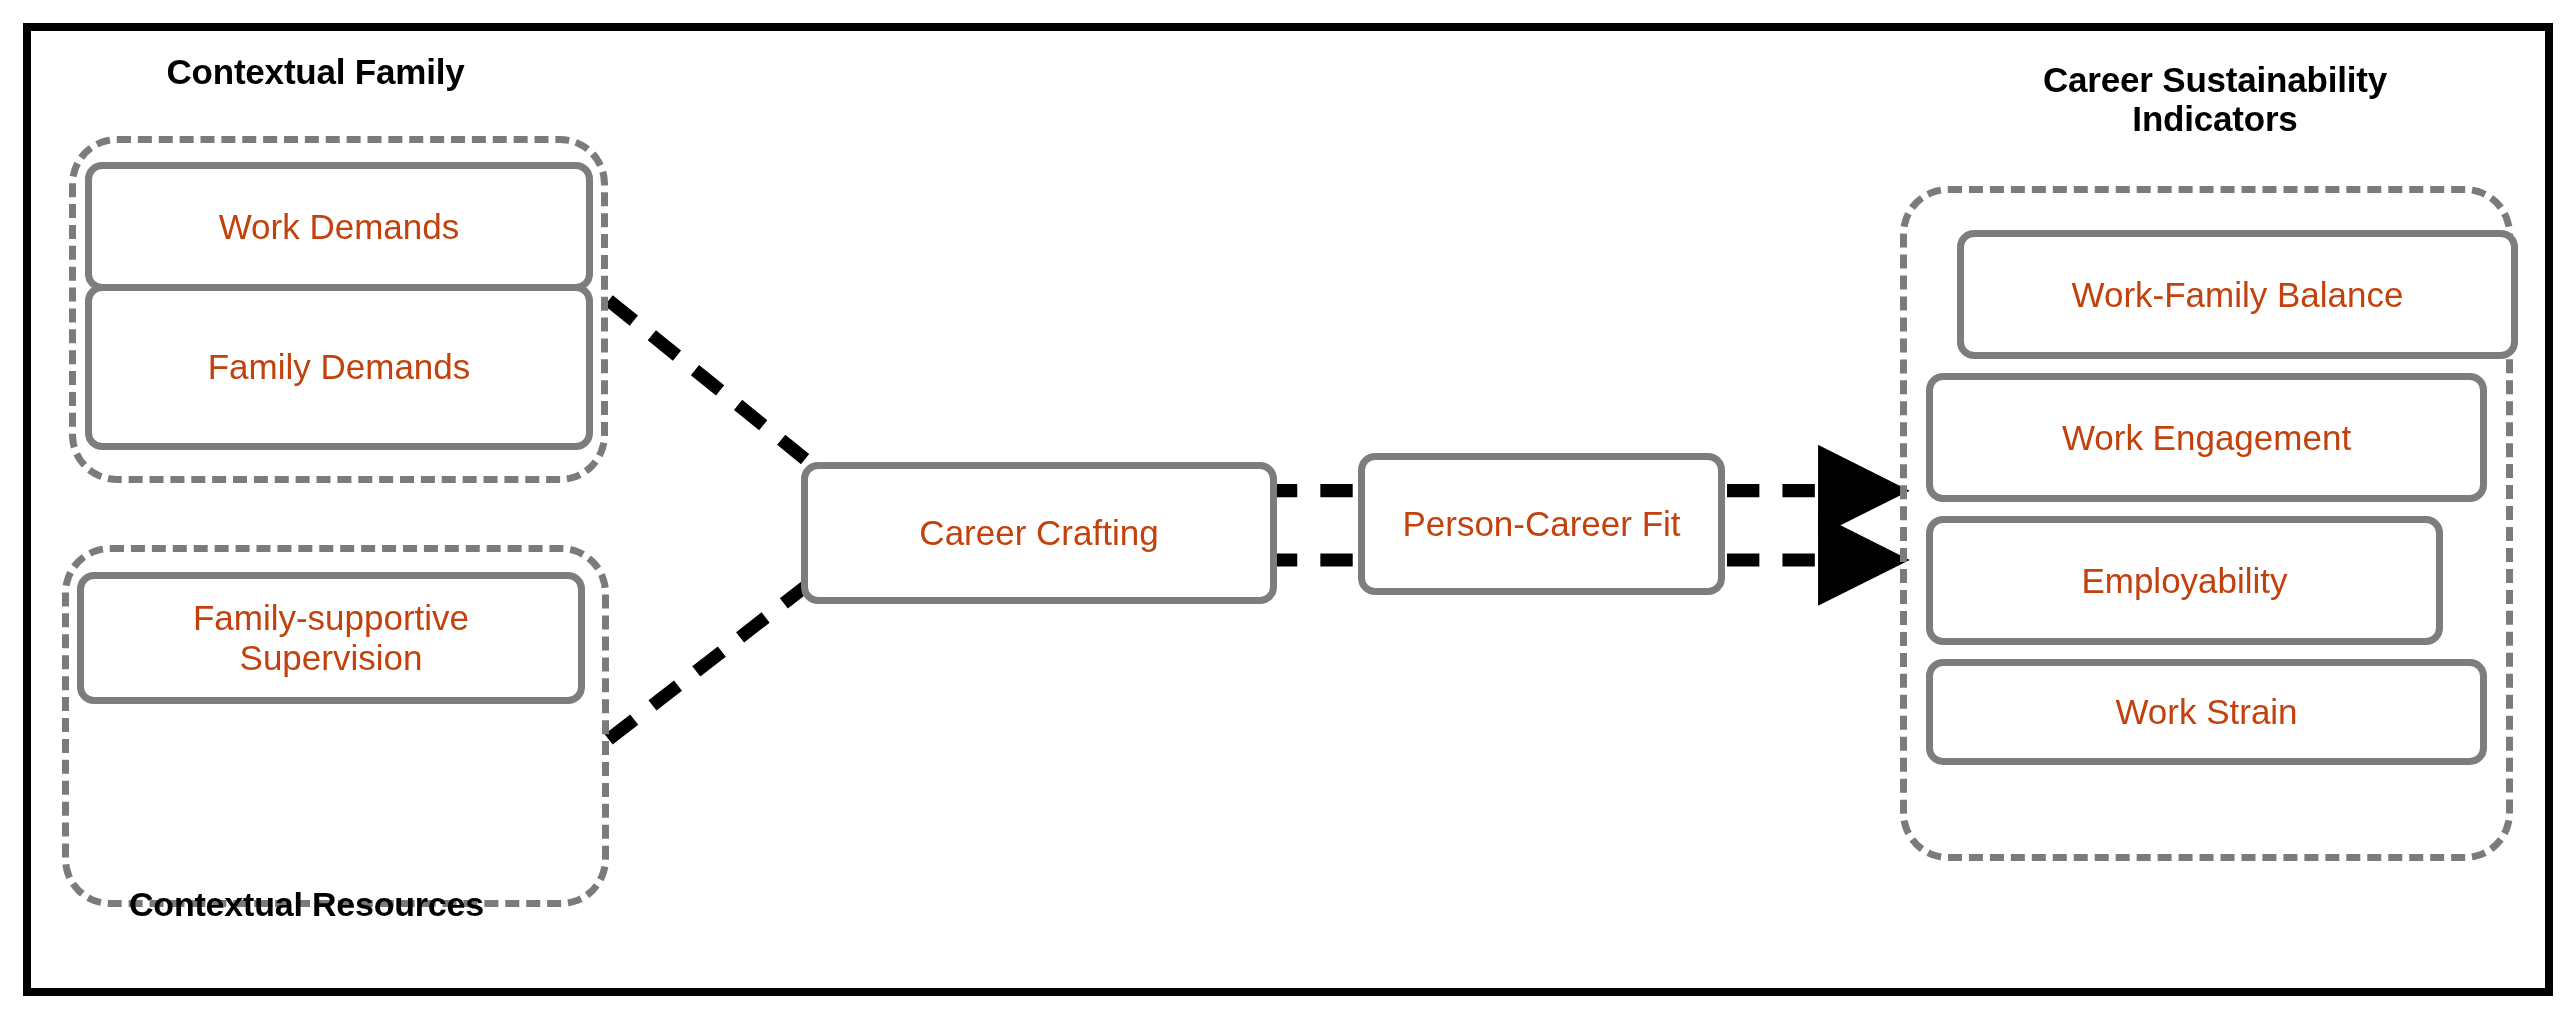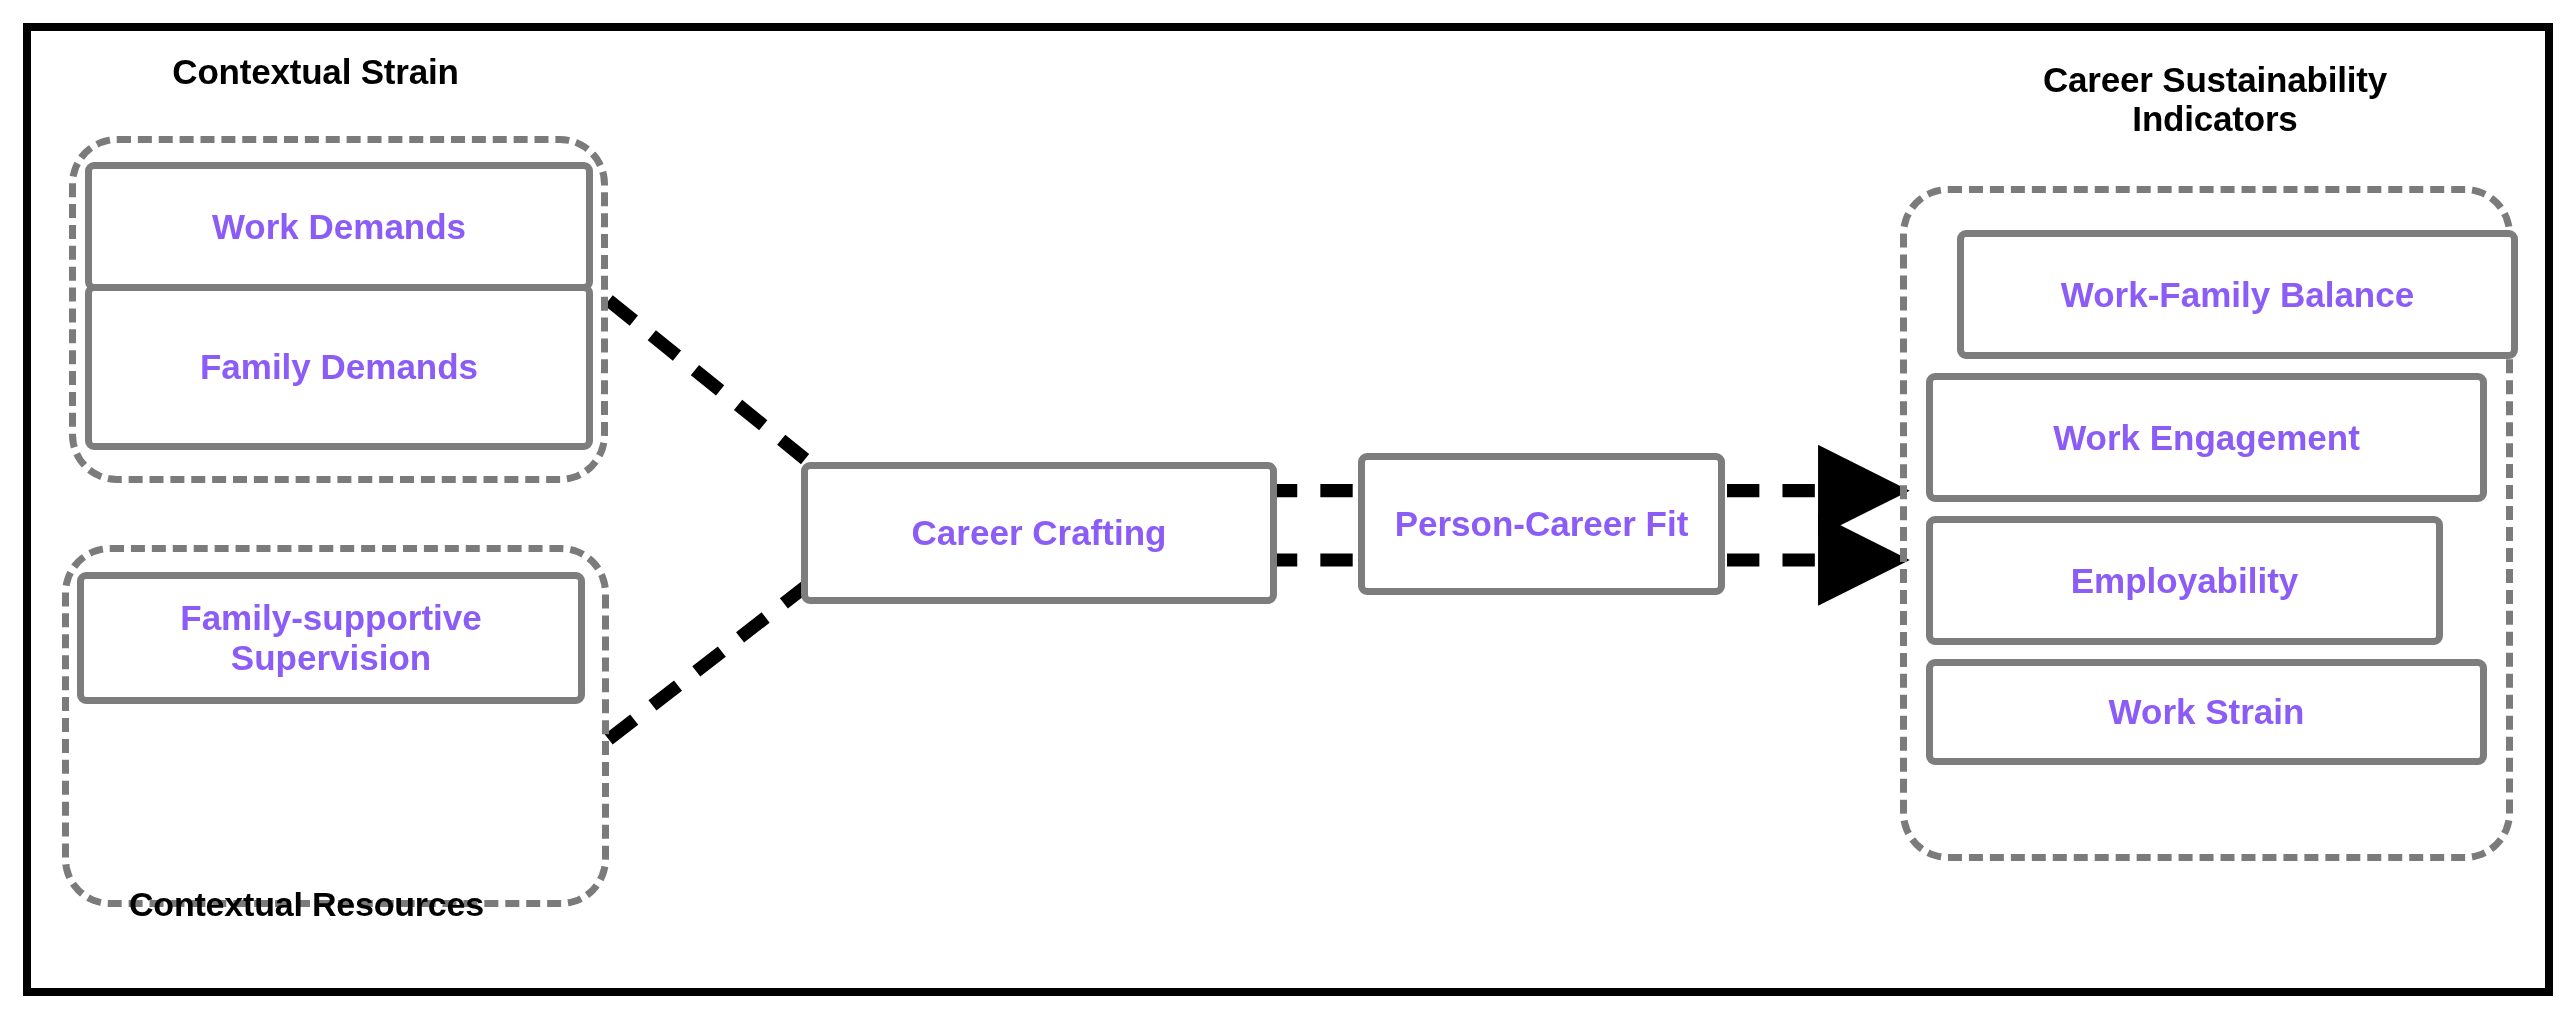--- a/index.html
+++ b/index.html
@@ -80,29 +80,29 @@
   #group-indicators {
     left: 1900px;
     top: 186px;
     width: 613px;
     height: 675px;
   }
   
   .concept-box {
     position: absolute;
     border: 7px solid #7d7d7d;
-    border-radius: 9px;
+    border-radius: 17px;
     box-sizing: border-box;
     background: #ffffff;
     display: flex;
     align-items: center;
     justify-content: center;
     text-align: center;
-    font-weight: bold;
-    color: #8b5cf6;
+    font-weight: normal;
+    color: #c2410c;
     font-size: 35px;
     line-height: 1.14;
     padding: 0 7.7px;
     white-space: pre-line;
   }
   
   #box-work-demands   { left: 85px;  top: 162px;  width: 508px; height: 129px; }
   #box-family-demands { left: 85px;  top: 284px;  width: 508px; height: 166px; }
   
   #box-family-supportive-supervision { left: 77px; top: 572px;  width: 508px; height: 132px; }
@@ -146,21 +146,21 @@
 
     <line x1="1570" y1="637" x2="1763" y2="637" stroke="#000000" stroke-width="17" stroke-dasharray="42 30" stroke-linecap="butt"></line>
 
     <line x1="1570" y1="727" x2="1763" y2="727" stroke="#000000" stroke-width="17" stroke-dasharray="42 30" stroke-linecap="butt"></line>
 
     <line x1="2242" y1="637" x2="2452" y2="637" stroke="#000000" stroke-width="17" stroke-dasharray="42 30" stroke-linecap="butt" marker-end="url(#arrowhead)"></line>
 
     <line x1="2242" y1="727" x2="2452" y2="727" stroke="#000000" stroke-width="17" stroke-dasharray="42 30" stroke-linecap="butt" marker-end="url(#arrowhead)"></line>
   </svg>
 
-  <div class="group-title" id="title-contextual-demands">Contextual Strain</div>
+  <div class="group-title" id="title-contextual-demands">Contextual Family</div>
 
   <div class="dashed-group" id="group-demands"></div>
 
   <div class="concept-box" id="box-work-demands">Work Demands</div>
 
   <div class="concept-box" id="box-family-demands">Family Demands</div>
 
   <div class="dashed-group" id="group-resources"></div>
 
   <div class="concept-box" id="box-family-supportive-supervision">Family-supportive

